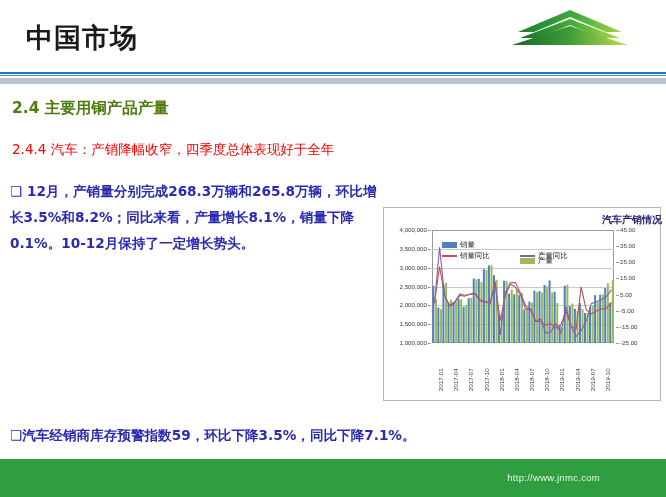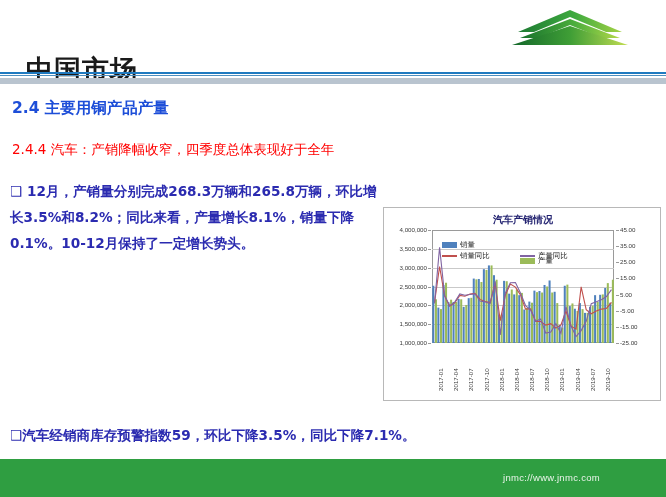--- a/index.html
+++ b/index.html
@@ -8,41 +8,40 @@
     background:#ffffff;
     font-family:"Liberation Sans","DejaVu Sans",sans-serif;
     position:relative;
   }
   
   #slide-header{position:absolute;left:0;top:0;width:666px;height:70px;background:#ffffff;}
   #slide-title{
     position:absolute;left:26px;top:20px;
     font-size:27px;font-weight:bold;color:#1a1a1a;letter-spacing:1px;
     font-family:"DejaVu Sans","Liberation Sans",sans-serif;
-    margin-top:32px;
   }
   
   #brand-logo{position:absolute;right:18px;top:8px;width:160px;height:62px;}
   #logo-mark{position:absolute;left:22px;top:0;width:120px;height:38px;}
   #logo-wordmark{
     position:absolute;left:0;top:40px;width:160px;text-align:center;
     font-size:12.5px;font-weight:bold;color:#3c3c3c;letter-spacing:.2px;
     white-space:nowrap;
   }
   #logo-wordmark .cjk{font-family:"DejaVu Sans","Liberation Sans",sans-serif;font-size:12px;}
   
   #header-rule-blue{position:absolute;left:0;top:72px;width:666px;height:2px;background:#1f7ac0;}
   #header-rule-thin{position:absolute;left:0;top:75px;width:666px;height:1px;background:#4f8fbf;}
   #header-rule-band{position:absolute;left:0;top:78px;width:666px;height:6px;background:#b9c4cf;}
 
   
   .cjk{font-family:"DejaVu Sans","Liberation Sans",sans-serif;}
   #heading-l1{
     position:absolute;left:12px;top:98px;
-    font-size:15.5px;font-weight:bold;color:#1d4ed8;white-space:nowrap;
+    font-size:15.5px;font-weight:bold;color:#4d7c0f;white-space:nowrap;
     font-family:"DejaVu Sans","Liberation Sans",sans-serif;
   }
   #heading-l2{
     position:absolute;left:12px;top:141px;
     font-size:13.5px;font-weight:normal;color:#ff0000;white-space:nowrap;
     font-family:"DejaVu Sans","Liberation Sans",sans-serif;
   }
 
   
   #body-copy{
@@ -56,21 +55,21 @@
     color:#2b2bb0;font-size:13.6px;font-weight:bold;line-height:22px;
     font-family:"DejaVu Sans","Liberation Sans",sans-serif;white-space:nowrap;
   }
 
   
   #chart-card{
     position:absolute;left:383px;top:207px;width:278px;height:194px;
     background:#ffffff;border:1px solid #b8b8b8;box-sizing:border-box;
   }
   #chart-title{
-    position:absolute;left:0;top:5px;width:278px;text-align:center;
+    position:absolute;left:0;top:5px;width:278px;text-align:right;
     font-size:10px;font-weight:bold;color:#1f1f6e;
     font-family:"DejaVu Sans","Liberation Sans",sans-serif;
   }
   #plot-area{position:absolute;left:48px;top:22px;width:182px;height:113px;}
   #plot-frame{position:absolute;left:0;top:0;width:182px;height:113px;border:1px solid #9a9a9a;box-sizing:border-box;}
   .gridline{position:absolute;left:0;width:182px;height:1px;background:#c9c9c9;}
   #bars-svg,#lines-svg{position:absolute;left:0;top:0;width:182px;height:113px;}
   .y-axis-left{position:absolute;left:0;top:16px;width:46px;height:122px;}
   .y-axis-right{position:absolute;left:232px;top:16px;width:34px;height:122px;}
   .tick{
@@ -292,14 +291,14 @@
       <div class="xlab" style="left: 96.0278px; top: 46px;">2018-07</div>
       <div class="xlab" style="left: 111.194px; top: 46px;">2018-10</div>
       <div class="xlab" style="left: 126.361px; top: 46px;">2019-01</div>
       <div class="xlab" style="left: 141.528px; top: 46px;">2019-04</div>
       <div class="xlab" style="left: 156.694px; top: 46px;">2019-07</div>
       <div class="xlab" style="left: 171.861px; top: 46px;">2019-10</div>
     </div>
 </div>
 
 <div id="footer-bar">
-  <div id="footer-url">jnmc://www.jnmc.com</div>
+  <div id="footer-url">http://www.jnmc.com</div>
 </div>
 
 </body></html>

